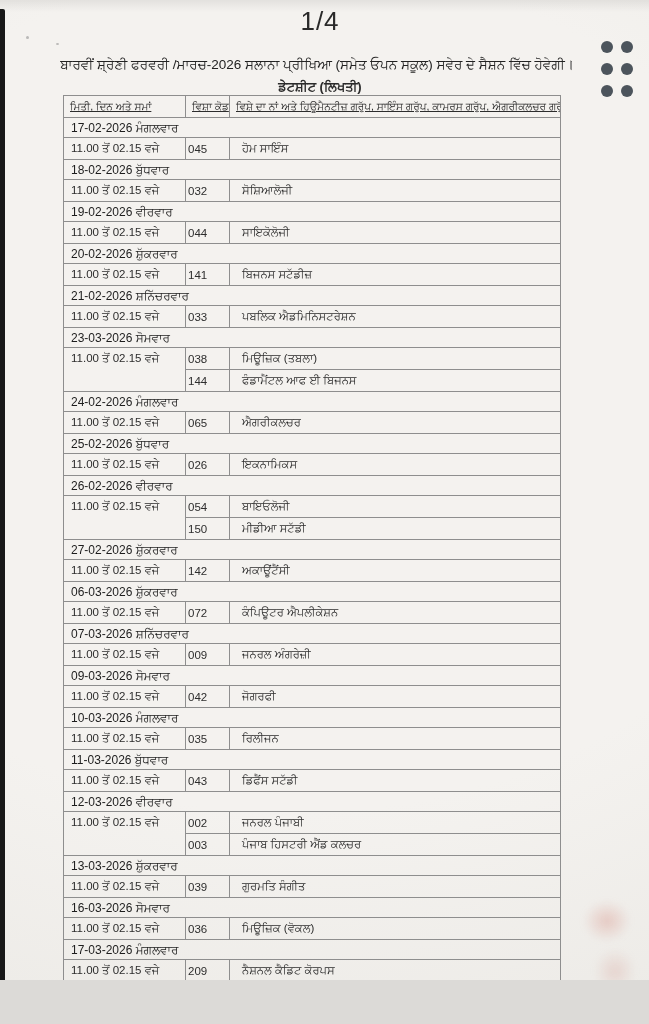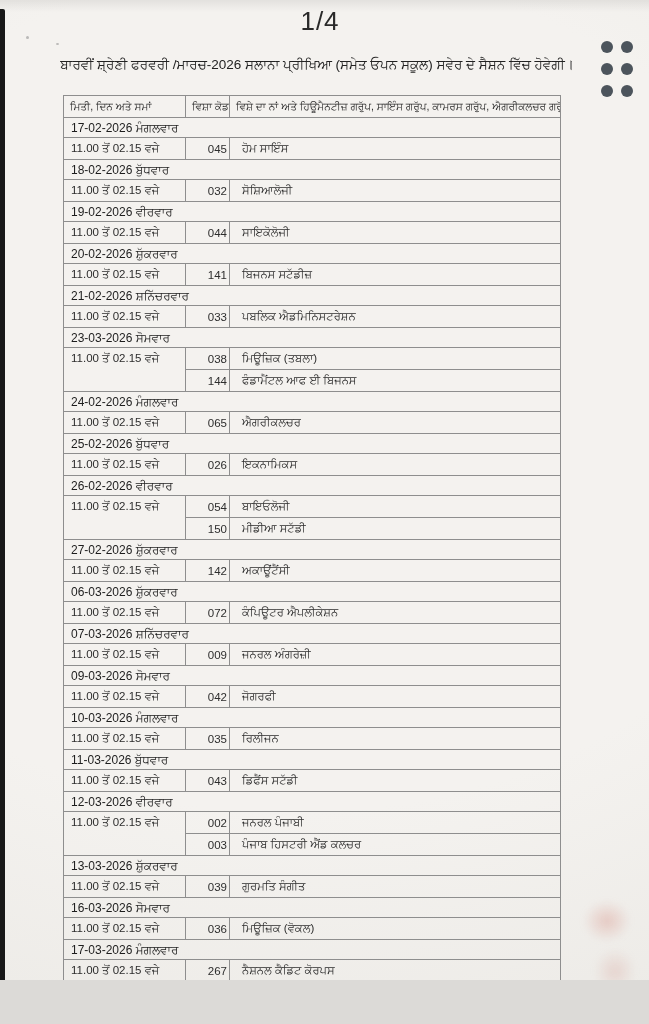--- a/index.html
+++ b/index.html
@@ -62,29 +62,29 @@
     position: absolute; left: 63px; top: 95px; width: 497px;
     border-collapse: collapse; table-layout: fixed;
   }
   table.datesheet th, table.datesheet td {
     border: 1px solid #8e8e8e;
     font-weight: normal;
     color: #2d2d2d;
     overflow: hidden; white-space: nowrap;
   }
   table.datesheet th {
-    height: 22px; font-size: 10.5px; text-align: left; padding: 1px 6px;
+    height: 22px; font-size: 10.5px; text-align: left; padding: 1px 6px; text-decoration: underline;
   }
   tr.date-row td {
     height: 20px; font-size: 12px; font-weight: normal; color: #1d1d1d;
     padding: 1px 7px; text-align: left;
   }
   tr.subject-row td { height: 22px; font-size: 11.5px; }
   td.time-cell { padding: 1px 7px; text-align: left; vertical-align: top; padding-top: 4px; }
-  td.code-cell { text-align: right; padding: 1px 2px; margin-top: 28px; }
+  td.code-cell { text-align: left; padding: 1px 2px; margin-top: 28px; }
   td.name-cell { text-align: left; padding: 1px 12px; }
 </style>
 </head>
 <body>
 
 <div class="page">
 
   <div class="edge-strip"></div>
   <div class="speck s1"></div>
   <div class="speck s2"></div>
@@ -93,20 +93,21 @@
     <span class="dot"></span>
     <span class="dot"></span>
     <span class="dot"></span>
     <span class="dot"></span>
     <span class="dot"></span>
     <span class="dot"></span>
   </div>
 
   <div class="page-num">1/4</div>
   <div class="subtitle">ਬਾਰਵੀਂ ਸ਼੍ਰੇਣੀ ਫਰਵਰੀ /ਮਾਰਚ-2026 ਸਲਾਨਾ ਪ੍ਰੀਖਿਆ (ਸਮੇਤ ਓਪਨ ਸਕੂਲ) ਸਵੇਰ ਦੇ ਸੈਸ਼ਨ ਵਿੱਚ ਹੋਵੇਗੀ।</div>
+  <div class="sheet-type">ਡੇਟਸ਼ੀਟ (ਲਿਖਤੀ)</div>
 
   <table class="datesheet">
     <colgroup>
       <col style="width:122px">
       <col style="width:44px">
       <col style="width:331px">
     </colgroup>
     <thead>
       <tr>
         <th>ਮਿਤੀ, ਦਿਨ ਅਤੇ ਸਮਾਂ</th>
@@ -269,21 +270,21 @@
         <tr class="subject-row">
           <td class="time-cell" rowspan="1">11.00 ਤੋਂ 02.15 ਵਜੇ</td>
           <td class="code-cell">036</td>
           <td class="name-cell">ਮਿਊਜ਼ਿਕ (ਵੋਕਲ)</td>
         </tr>
         <tr class="date-row">
           <td colspan="3">17-03-2026 ਮੰਗਲਵਾਰ</td>
         </tr>
         <tr class="subject-row">
           <td class="time-cell" rowspan="1">11.00 ਤੋਂ 02.15 ਵਜੇ</td>
-          <td class="code-cell">267</td>
+          <td class="code-cell">209</td>
           <td class="name-cell">ਨੈਸ਼ਨਲ ਕੈਡਿਟ ਕੋਰਪਸ</td>
         </tr>
       </tbody>
   </table>
 
   <div class="smudge m1"></div>
   <div class="smudge m2"></div>
 </div>
 
 </body></html>

